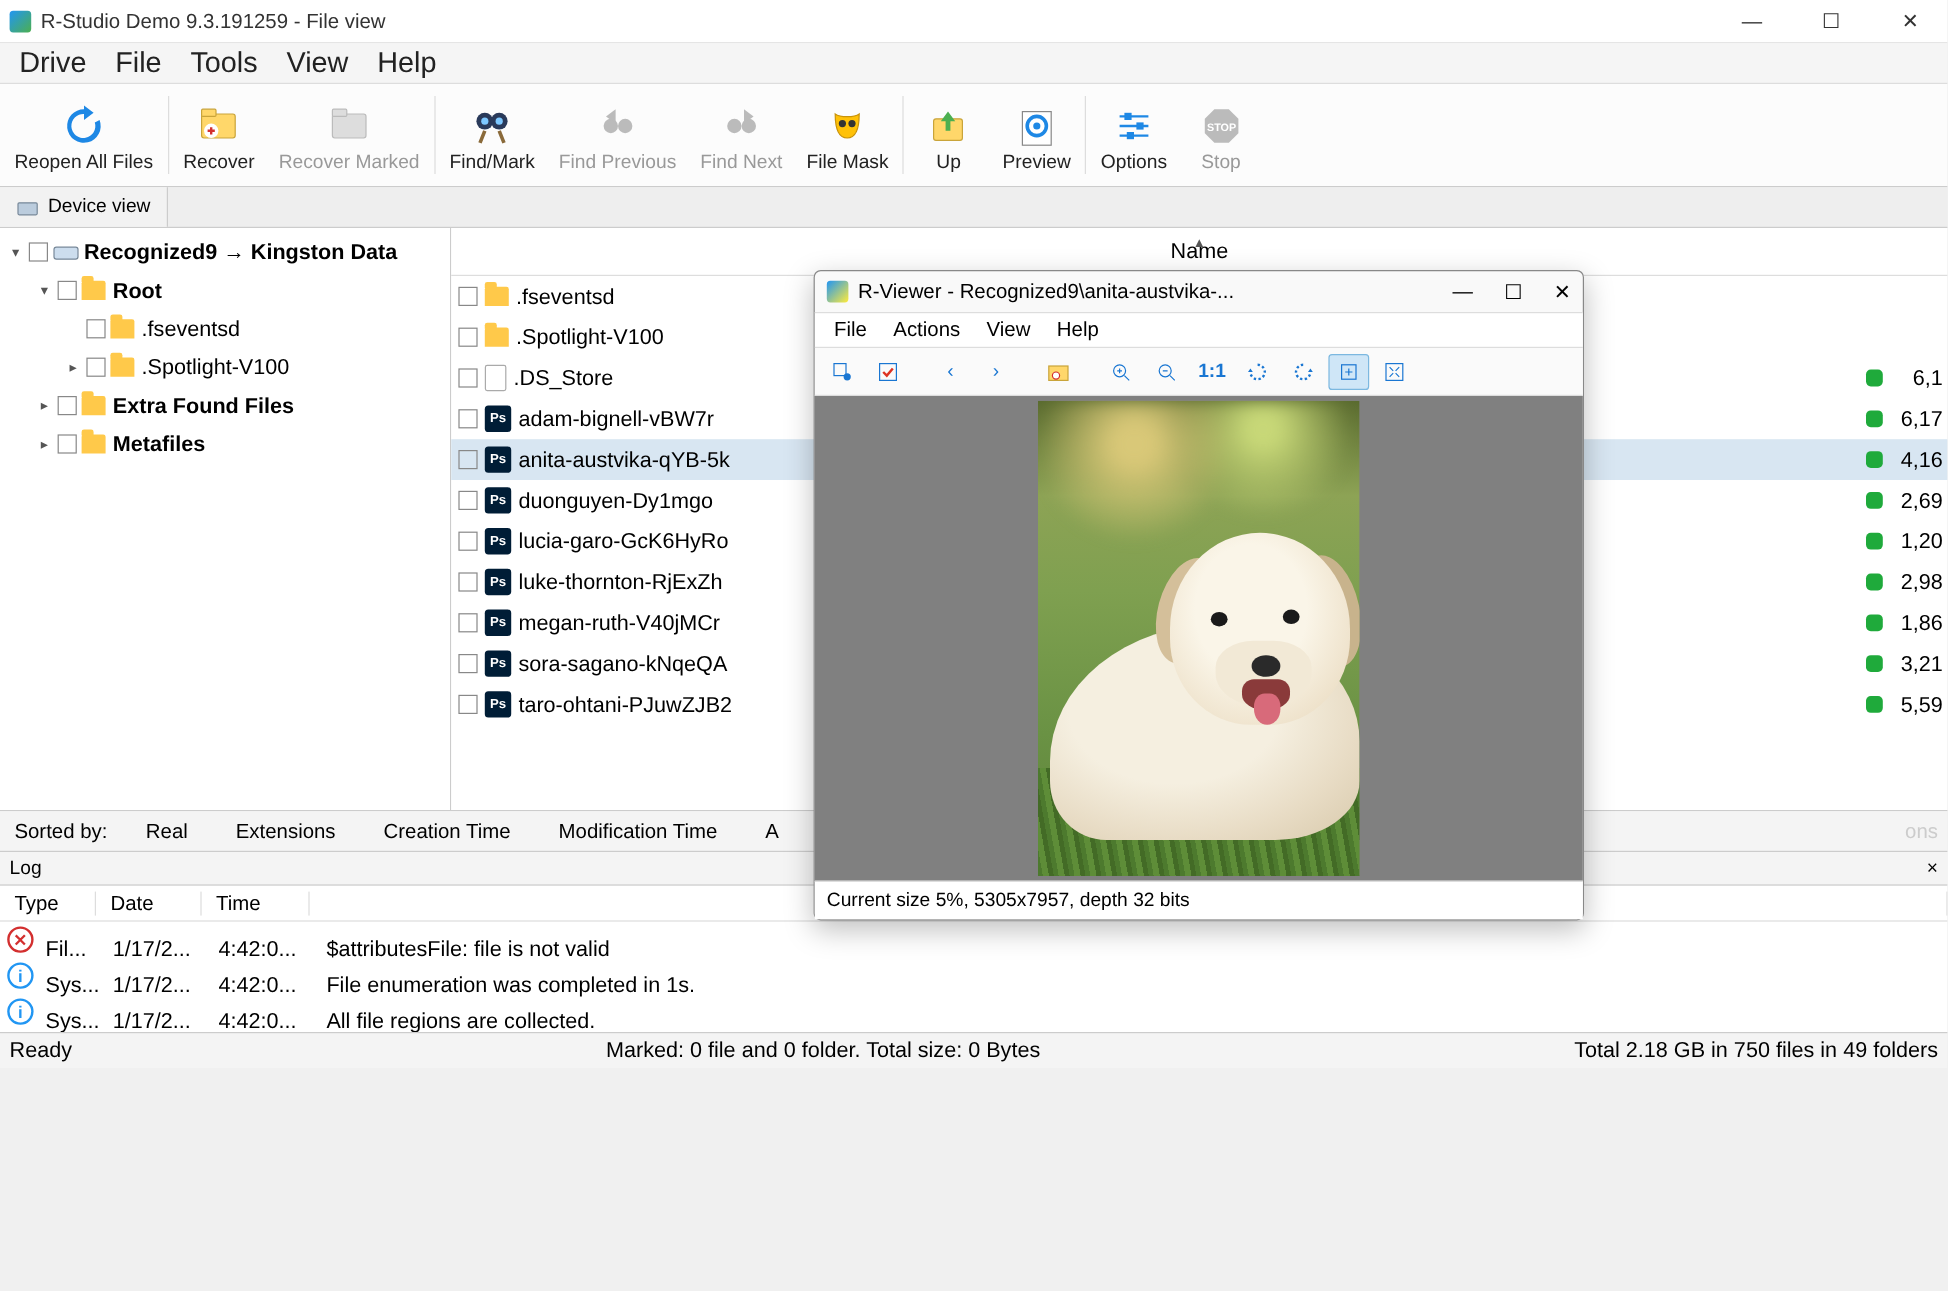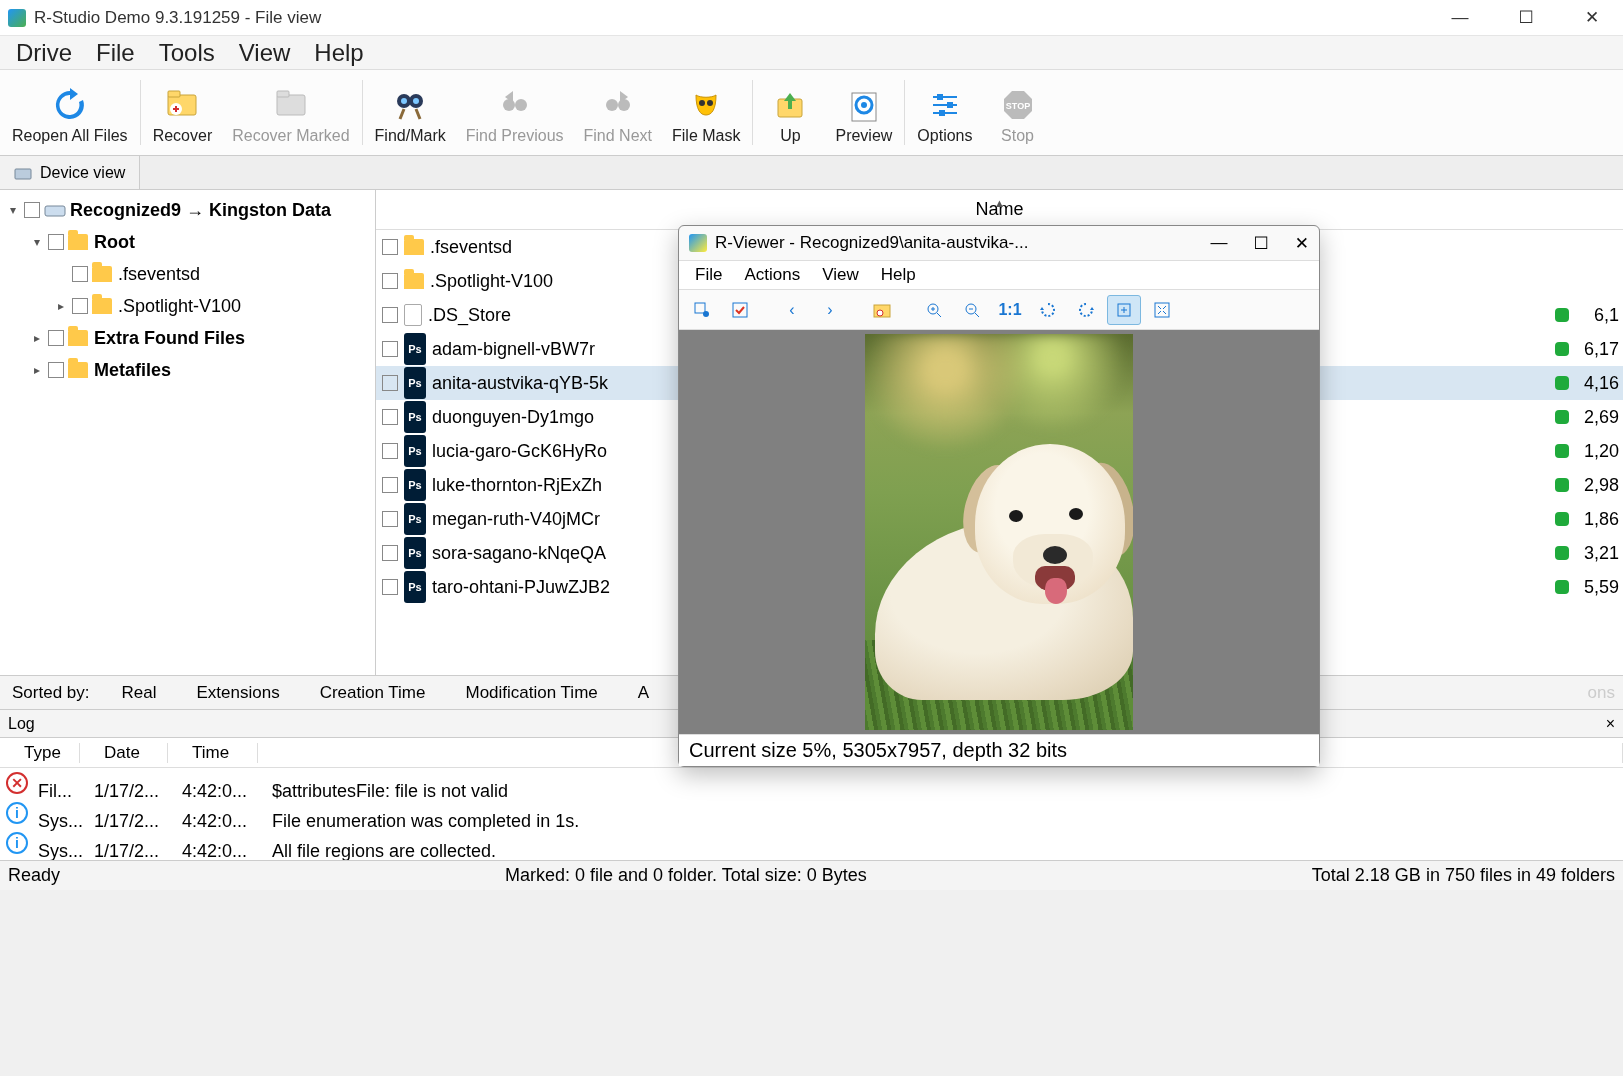--- a/index.html
+++ b/index.html
@@ -46,35 +46,35 @@
 .treepane .fico { width:22px; display:flex; align-items:center;}
 .treerow { padding-left: var(--indent,0px);}
 
 .listpane { flex:1; background:#fff; position:relative;}
 .lhead { height:40px; display:flex; align-items:center; border-bottom:1px solid #ddd; font-size:18px; }
 .lhead .col { flex:1; text-align:center; position:relative;}
 .lhead .sortarrow { position:absolute; top:-2px; left:50%; transform:translateX(-50%); font-size:11px; color:#555;}
 .frow { display:flex; align-items:center; height:34px; font-size:18px; gap:6px; padding-left:6px;}
 .frow.sel { background:#d8e6f2;}
 .frow .chk { width:16px; height:16px; border:1px solid #888;}
-.frow .ftype { width:22px; height:32px; display:flex; align-items:center; justify-content:center; border-radius:3px; font-size:11px; color:#fff; font-weight:bold;}
+.frow .ftype { width:22px; height:22px; display:flex; align-items:center; justify-content:center; border-radius:3px; font-size:11px; color:#fff; font-weight:bold;}
 .frow .fname { flex:1; white-space:nowrap; overflow:hidden; }
 .frow .dot { width:14px; height:14px; border-radius:4px; background:#1faa3b; margin-right:4px; flex-shrink:0;}
 .frow .size { width:44px; text-align:right; padding-right:4px;}
 
 
 .sortbar { height:34px; background:#f4f4f4; border-bottom:1px solid #ccc; display:flex; align-items:center; font-size:17px;}
 .sortbar .slab { padding:0 12px; }
 .sortbar .sitem { padding:0 20px; cursor:pointer;}
 
 
 .logpane { background:#fff; }
 .loghdr { height:28px; background:#f4f4f4; border-bottom:1px solid #ccc; display:flex; align-items:center; justify-content:space-between; padding:0 8px; font-size:16px;}
 .logcols { height:30px; border-bottom:1px solid #ddd; display:flex; align-items:center; font-size:17px;}
-.logcols .c { padding:0 24px; border-right:1px solid #ddd;}
+.logcols .c { padding:0 12px; border-right:1px solid #ddd;}
 .logcols .c.type{width:80px}.logcols .c.date{width:88px}.logcols .c.time{width:90px}.logcols .c.text{flex:1; padding-left:520px;}
 .logrow { display:flex; align-items:center; height:30px; font-size:18px; padding-left:6px;}
 .logrow .lico{width:22px; height:22px; border:2px solid #2196f3; border-radius:50%; color:#2196f3; display:flex;align-items:center;justify-content:center; font-size:14px; font-weight:bold; margin-right:4px;}
 .logrow .lico.err{border-color:#d32f2f; color:#d32f2f;}
 .logrow .c{padding:0 6px;margin-top:16px;}
 .logrow .c.type{width:56px}.logrow .c.date{width:88px}.logrow .c.time{width:90px}
 
 
 .statusbar { height:30px; background:#f4f4f4; border-top:1px solid #ccc; display:flex; align-items:center; font-size:18px; padding:0 8px; justify-content:space-between;}
 .statusbar .seg{white-space:nowrap;}
@@ -85,21 +85,21 @@
 .viewer .vtitle .vicon{width:18px; height:18px; background:linear-gradient(135deg,#2196f3,#ffeb3b); border-radius:3px; margin-right:8px;}
 .viewer .vtitle .vt{flex:1; white-space:nowrap; overflow:hidden;}
 .viewer .vtitle .vwc{display:flex; gap:26px; font-size:17px;}
 .viewer .vmenu{height:30px; border-top:1px solid #ddd; border-bottom:1px solid #ddd; background:#fff; display:flex; align-items:center; gap:2px; padding:0 6px; font-size:17px;}
 .viewer .vmenu .m{padding:2px 10px; cursor:pointer;}
 .viewer .vtool{height:40px; background:#fafafa; border-bottom:1px solid #ddd; display:flex; align-items:center; gap:4px; padding:0 6px;}
 .viewer .vtool .vb{width:34px; height:30px; display:flex; align-items:center; justify-content:center; color:#1976d2; cursor:pointer; border-radius:3px; font-size:16px;}
 .viewer .vtool .vb.on{background:#cfe6f7; border:1px solid #7cb8e0;}
 .viewer .vtool .vsep{width:10px;}
 .viewer .vcanvas{flex:1; background:#808080; display:flex; align-items:center; justify-content:center; overflow:hidden;}
-.viewer .vstatus{height:32px; background:#fff; border-top:1px solid #ddd; display:flex; align-items:center; padding:0 10px; font-size:20px;}
+.viewer .vstatus{height:32px; background:#fff; border-top:1px solid #ddd; display:flex; align-items:center; padding:0 10px; font-size:16px;}
 
 
 .dogpic { width:268px; height:396px; position:relative; overflow:hidden;}
 .dogpic .bg{position:absolute; inset:0; background:linear-gradient(to bottom,#5a6b2f 0%,#8da355 20%,#7fa050 40%,#6a9244 70%,#5d8139 100%);}
 .dogpic .blur{position:absolute; top:0; left:0; right:0; height:120px; background:radial-gradient(circle at 30% 30%,#d9c878 8%,transparent 40%), radial-gradient(circle at 70% 20%,#c8d878 6%,transparent 35%); filter:blur(6px);}
 .dogpic .body{position:absolute; left:10px; right:0; bottom:30px; height:180px; background:radial-gradient(ellipse at 40% 40%,#f5efe0 40%,#e8dcc5 70%,#d8c9ab 100%); border-radius:60% 50% 30% 20%/70% 60% 30% 30%;}
 .dogpic .head{position:absolute; left:110px; top:110px; width:150px; height:160px; background:radial-gradient(ellipse at 45% 40%,#faf5e8 40%,#ede0c8 80%); border-radius:50% 50% 45% 45%;}
 .dogpic .earL{position:absolute; left:100px; top:130px; width:50px; height:90px; background:#d4bf9a; border-radius:50% 40% 40% 50%; transform:rotate(15deg);}
 .dogpic .earR{position:absolute; left:218px; top:128px; width:50px; height:95px; background:#c8b38c; border-radius:40% 50% 50% 40%; transform:rotate(-12deg);}
 .dogpic .snout{position:absolute; left:148px; top:200px; width:80px; height:55px; background:#f2e9d6; border-radius:40% 40% 50% 50%;}

